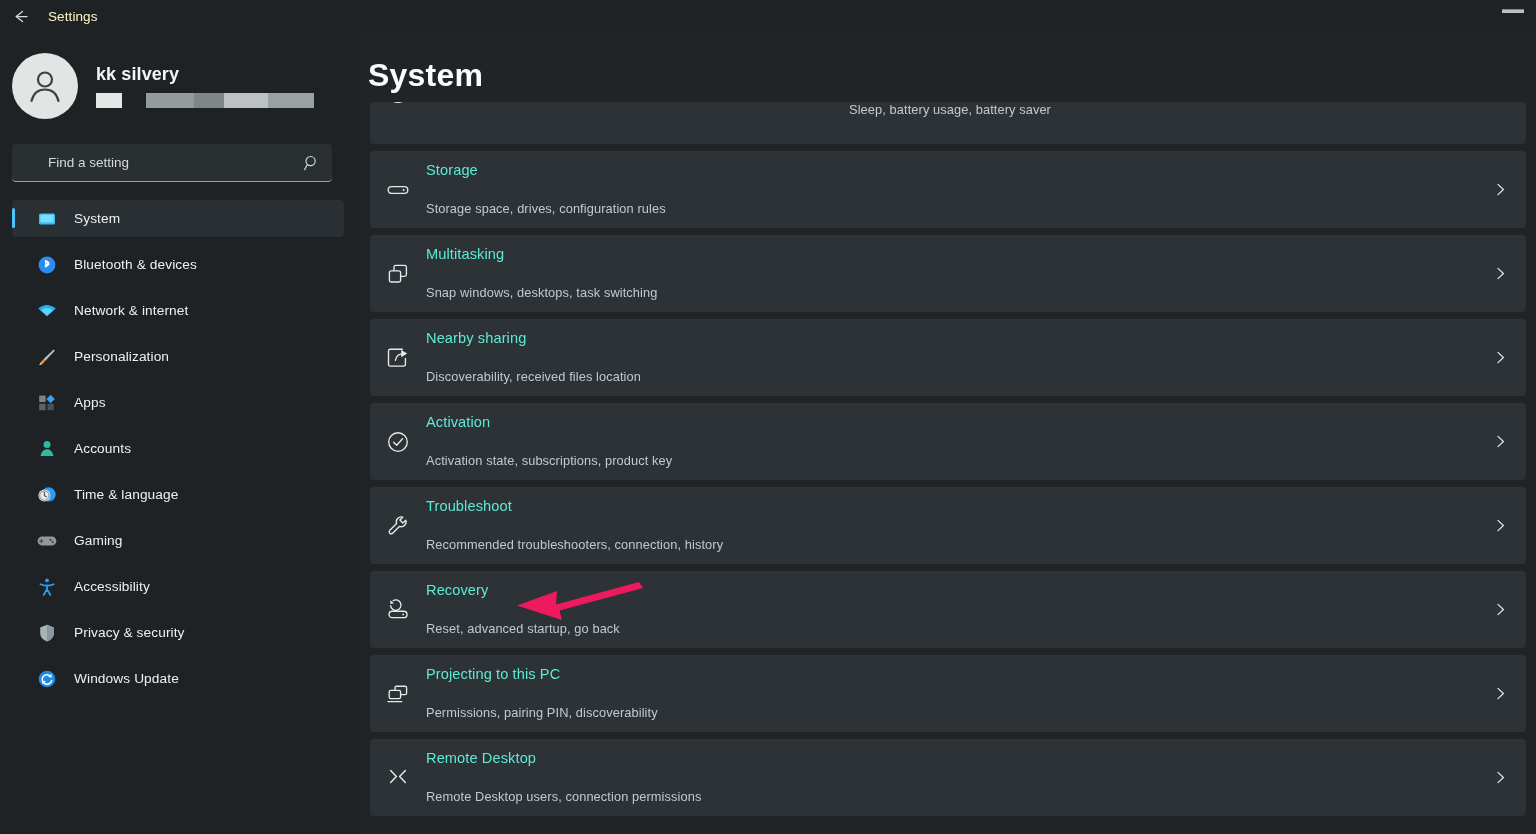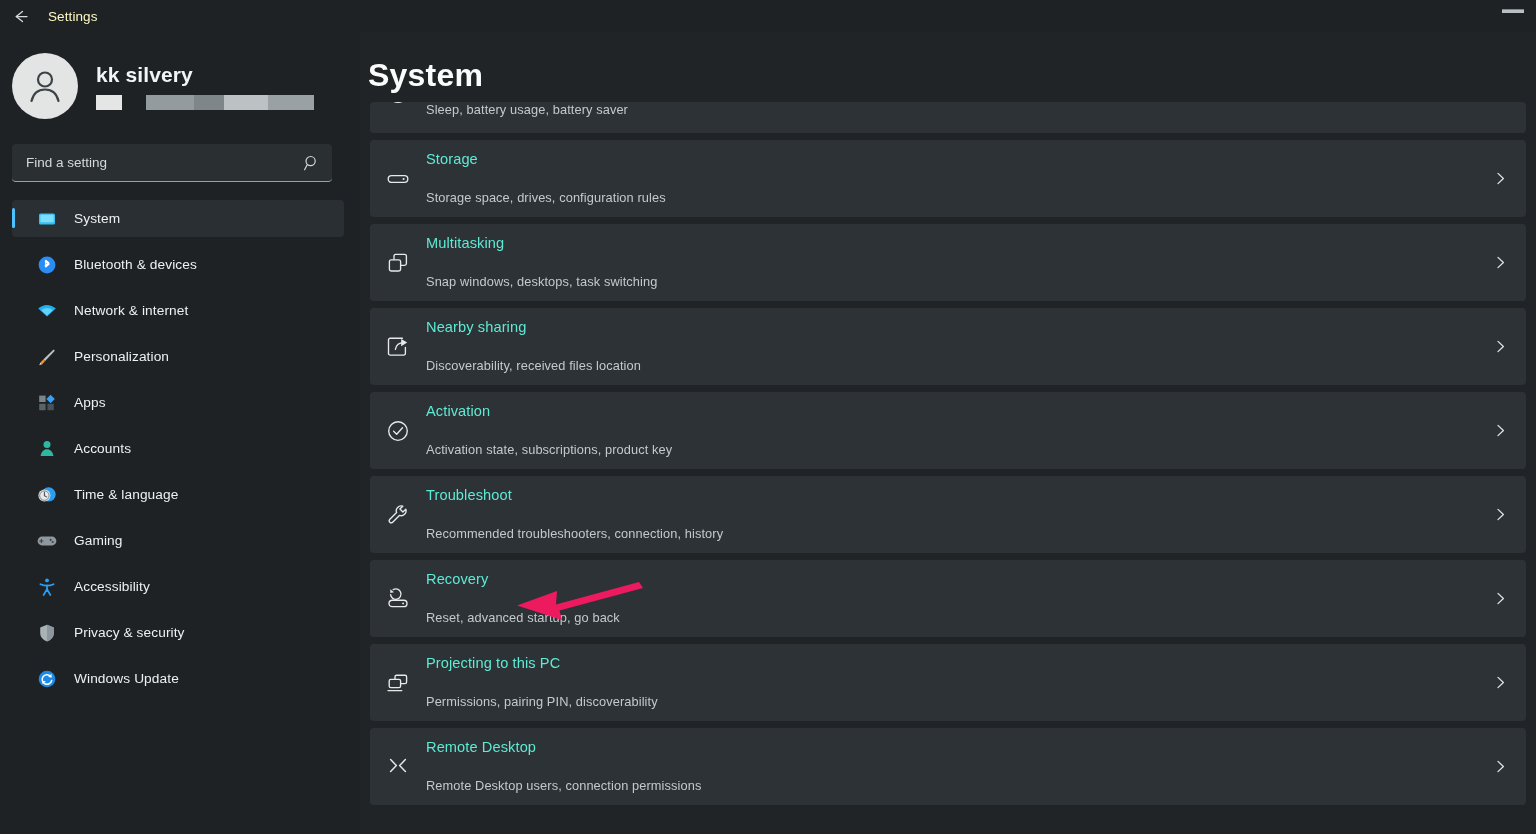--- a/index.html
+++ b/index.html
@@ -46,38 +46,38 @@
   }
   .avatar {
     width: 66px; height: 66px; border-radius: 50%;
     background: #e3e5e5;
     display: flex; align-items: center; justify-content: center;
     flex: 0 0 auto;
   }
   .avatar svg { display: block; }
   .acct-text { margin-left: 18px; }
   .acct-name {
-    font-size: 21px; font-weight: 700; color: #f2f5f6;
+    font-size: 18px; font-weight: 700; color: #f2f5f6;
     letter-spacing: .1px; line-height: 1.2;
   }
   .redaction { display: flex; align-items: center; margin-top: 8px; height: 15px; }
   .red-a { width: 26px; height: 15px; background: #e4e6e6; }
   .red-gap { width: 24px; }
   .red-b { width: 48px; height: 15px; background: #949b9e; }
   .red-c { width: 30px; height: 15px; background: #7e8689; }
   .red-d { width: 44px; height: 15px; background: #bcc2c4; }
   .red-e { width: 46px; height: 15px; background: #9aa1a4; }
 
   .search-wrap {
     margin: 24px 28px 0 12px;
     height: 38px; position: relative;
     background: #2a2f32;
     border-radius: 4px;
     border-bottom: 1px solid #9aa2a6;
-    display: flex; align-items: center;
+    display: flex; align-items: center; padding-left: 22px;
   }
   .search-input {
     flex: 1; background: transparent; border: 0; outline: 0;
     font-family: "Liberation Sans", sans-serif;
     font-size: 13.5px; color: #e8ebec;
     padding: 0 36px 0 14px;
   }
   .search-input::placeholder { color: #d5d9db; opacity: 1; }
   .search-icon {
     position: absolute; right: 12px; top: 50%;
@@ -120,22 +120,23 @@
     position: absolute; top: 70px; left: 10px;
     width: 1156px; height: 740px;
   }
   .card {
     position: relative;
     height: 77px; margin-bottom: 7px;
     background: #2d3236; border-radius: 4px;
     display: flex; align-items: center;
   }
   .card.clipped {
-    height: 31px; margin-bottom: 7px;
+    height: 42px; margin-bottom: 7px;
     align-items: flex-start;
+    text-align: center;
   }
   .card-ico {
     width: 56px; flex: 0 0 auto;
     display: flex; align-items: center; justify-content: center;
     color: #e7eaeb;
   }
   .card.clipped .card-ico {
     height: 31px; align-items: flex-start; overflow: hidden;
   }
   .card.clipped .card-ico svg { margin-top: -14px; }

